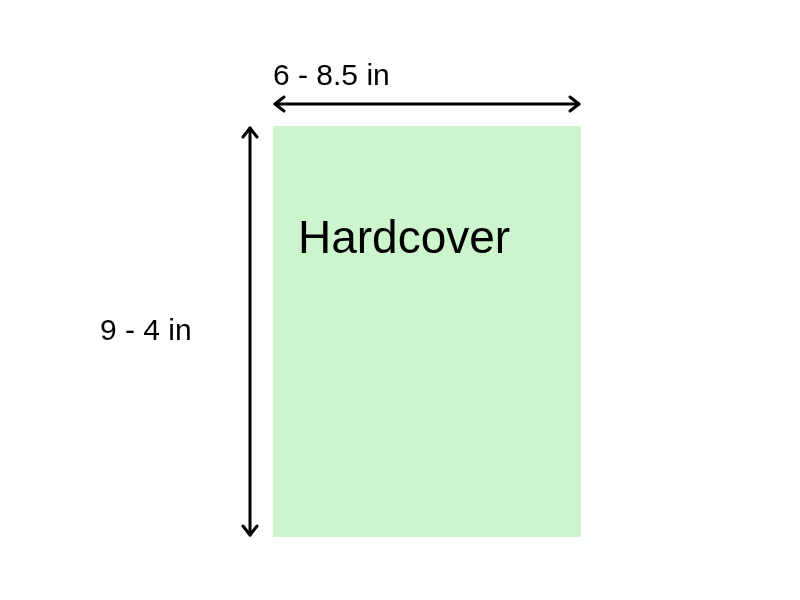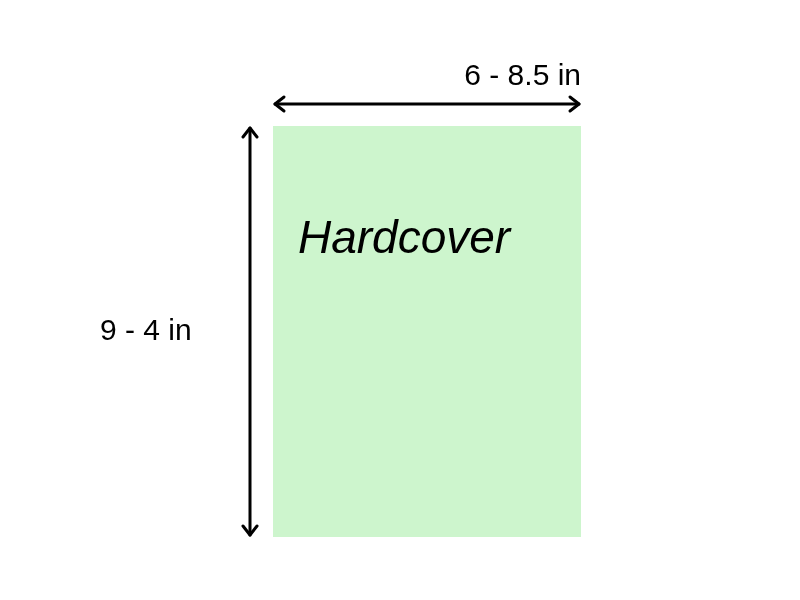--- a/index.html
+++ b/index.html
@@ -1,19 +1,19 @@
 <!DOCTYPE html>
 <html><head>
 <meta charset="utf-8">
 <style>
   html, body { margin:0; padding:0; background:#ffffff; }
   body { width:800px; height:600px; position:relative; overflow:hidden; font-family:"Liberation Sans", sans-serif; color:#000; }
   .book { position:absolute; left:273px; top:126px; width:308px; height:411px; }
-  .book-label { position:absolute; left:298px; top:208px; font-size:46px; line-height:58px; white-space:nowrap;font-style:italic; }
-  .width-label { position:absolute; left:273px; width:308px; top:56px; text-align:right; font-size:30px; line-height:38px; }
+  .book-label { position:absolute; left:298px; top:208px; font-size:46px; line-height:58px; white-space:nowrap; }
+  .width-label { position:absolute; left:273px; width:308px; top:56px; text-align:left; font-size:30px; line-height:38px; }
   .height-label { position:absolute; left:100px; top:311px; font-size:30px; line-height:38px; white-space:nowrap; }
   svg.arrows { position:absolute; left:0; top:0; }
 </style>
 </head>
 <body>
 
 <div class="book" title="Hardcover" style="background: rgb(205, 245, 205);"></div>
 <div class="book-label">Hardcover</div>
 
 <div class="width-label">6 - 8.5 in</div>

